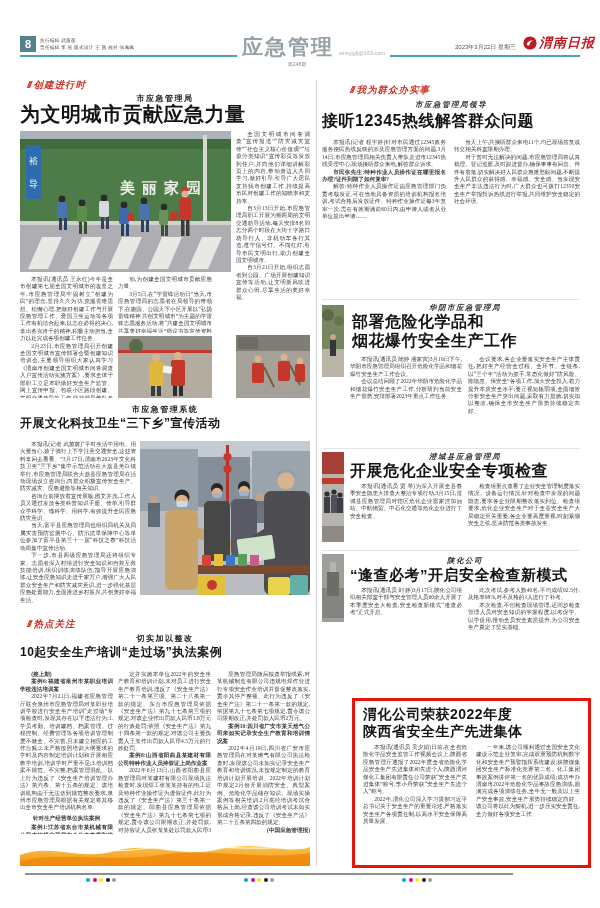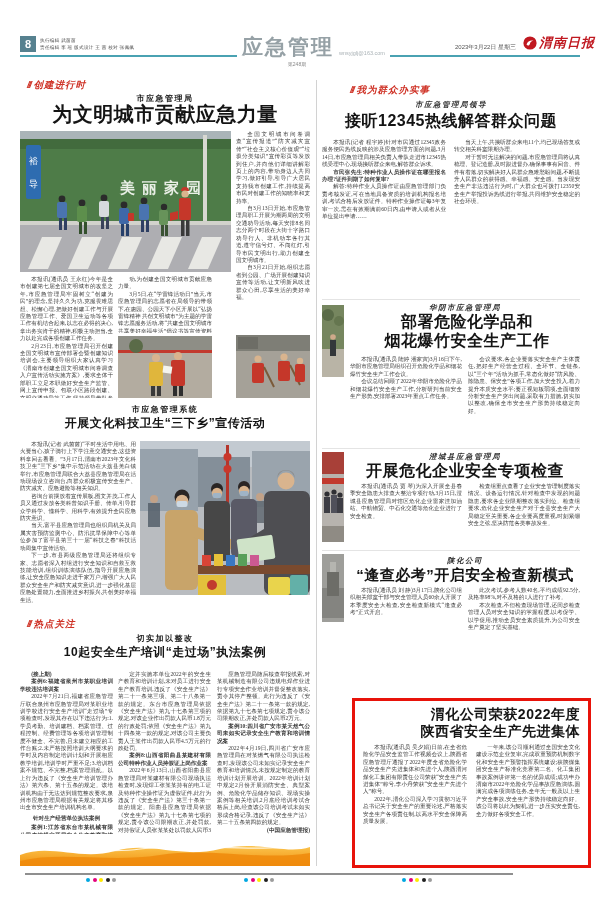--- a/index.html
+++ b/index.html
@@ -17,33 +17,33 @@
   #email{font-size:5.5px;color:#aab2b6;margin:0 0 3px 5px;white-space:nowrap}
   #issue{left:237px;top:61px;width:120px;text-align:center;font-size:5px;color:#8a8a8a}
   #hdate{left:452px;top:43px;font-size:6px;color:#555;z-index:2;background:#fff;padding:0 3px}
   #logo{left:523px;top:34px;z-index:2;background:#fff;display:flex;align-items:center;gap:2px}
   #papername{font-family:"Liberation Serif",serif;font-style:italic;font-weight:bold;font-size:13px;color:#c01820;letter-spacing:1px}
   
   .tag{color:#cf3226;font-weight:bold;font-size:9.5px;font-style:italic;letter-spacing:1px}
   .tag .mark{letter-spacing:-1.5px;margin-right:3px}
   .kicker{text-align:center;font-size:8px;color:#222;letter-spacing:1.5px;font-weight:600}
   .kicker.kai{font-family:Liberation Sans, sans-serif;font-style:italic;font-weight:600;font-size:7.5px;color:#333}
-  .headline{text-align:center;font-weight:700;color:#141414;letter-spacing:.5px}
+  .headline{font-weight:700;color:#141414;letter-spacing:.5px}
   
   .txt{font-size:5.6px;line-height:7.4px;color:#3a3a3a;text-align:justify;overflow:hidden;
        font-family:"Liberation Serif",serif}
   .para{margin:0;text-indent:2em}
   .para.b{font-weight:bold}
   .para.cb{font-weight:bold;text-align:center;text-indent:0;margin:3px 0 2px}
   .para.r{text-align:right;text-indent:0;font-weight:bold}
   .sep{height:1px;background:#e4e4e4}
   #vdivider{left:316px;top:80px;width:1px;height:786px;background:#d2d2d2}
   
   #redbox{left:352px;top:698px;width:239px;height:170px;border:3px solid #e8130a;background:#fff;padding:5px 8px 4px}
-  #boxtitle{text-align:right;font-weight:700;font-size:14px;line-height:17px;color:#151515;letter-spacing:.5px}
+  #boxtitle{text-align:left;font-weight:700;font-size:14px;line-height:17px;color:#151515;letter-spacing:.5px}
   #boxcols{display:flex;gap:9px;margin-top:4px}
   #boxcols .bcol{flex:1;height:112px}
   
   #brule{left:25px;top:873px;width:488px;height:2px;background:#8f8f8f}
   .dots{position:absolute;top:878px;display:flex;gap:2.5px}
   .dots i{width:4px;height:4px;border-radius:50%;display:block}
   .dc{background:#00a7e1}.dm{background:#e5007d}.dy{background:#ffe800}.dk{background:#1f1f1f}.dg{background:#9c9c9c}
   svg{display:block}
 </style>
 </head>

